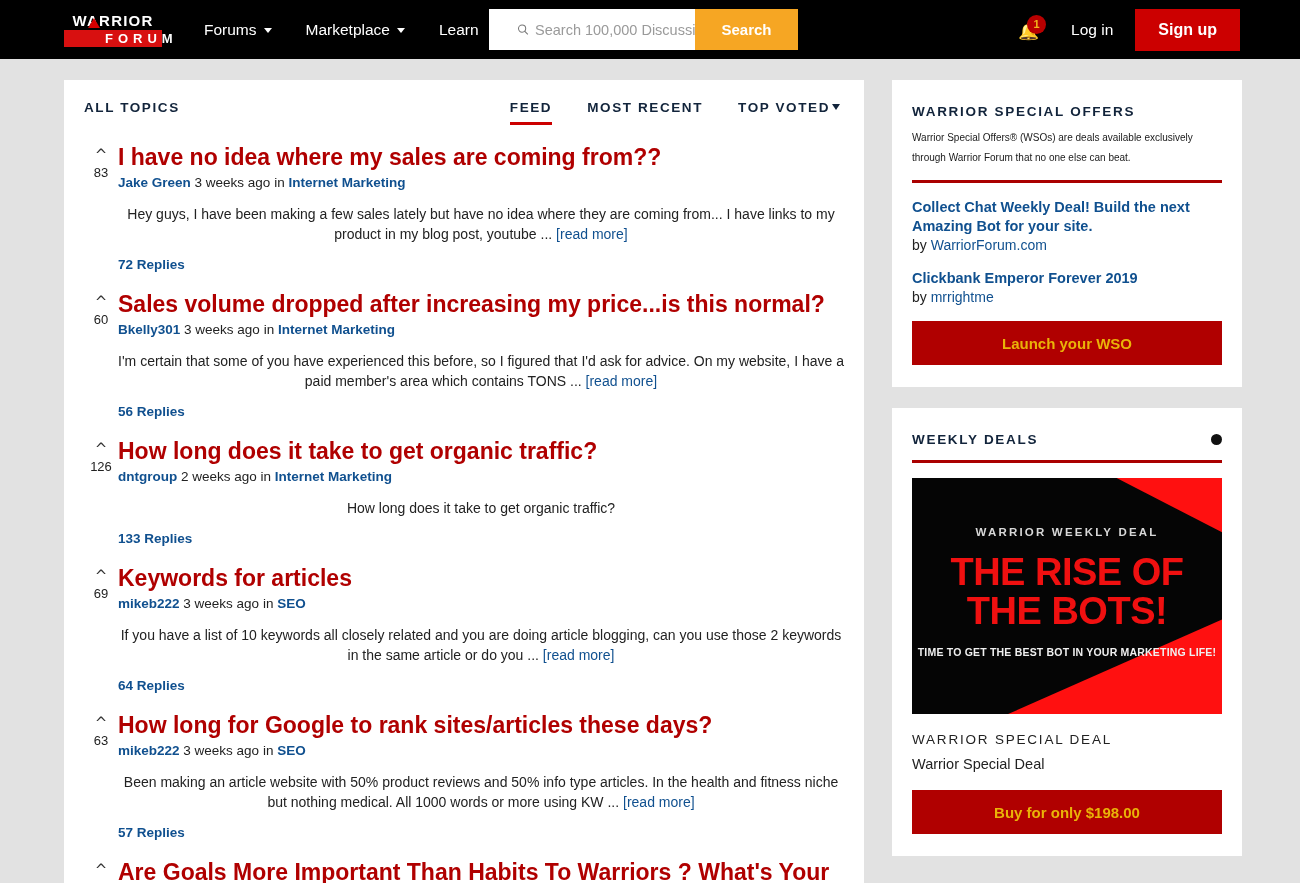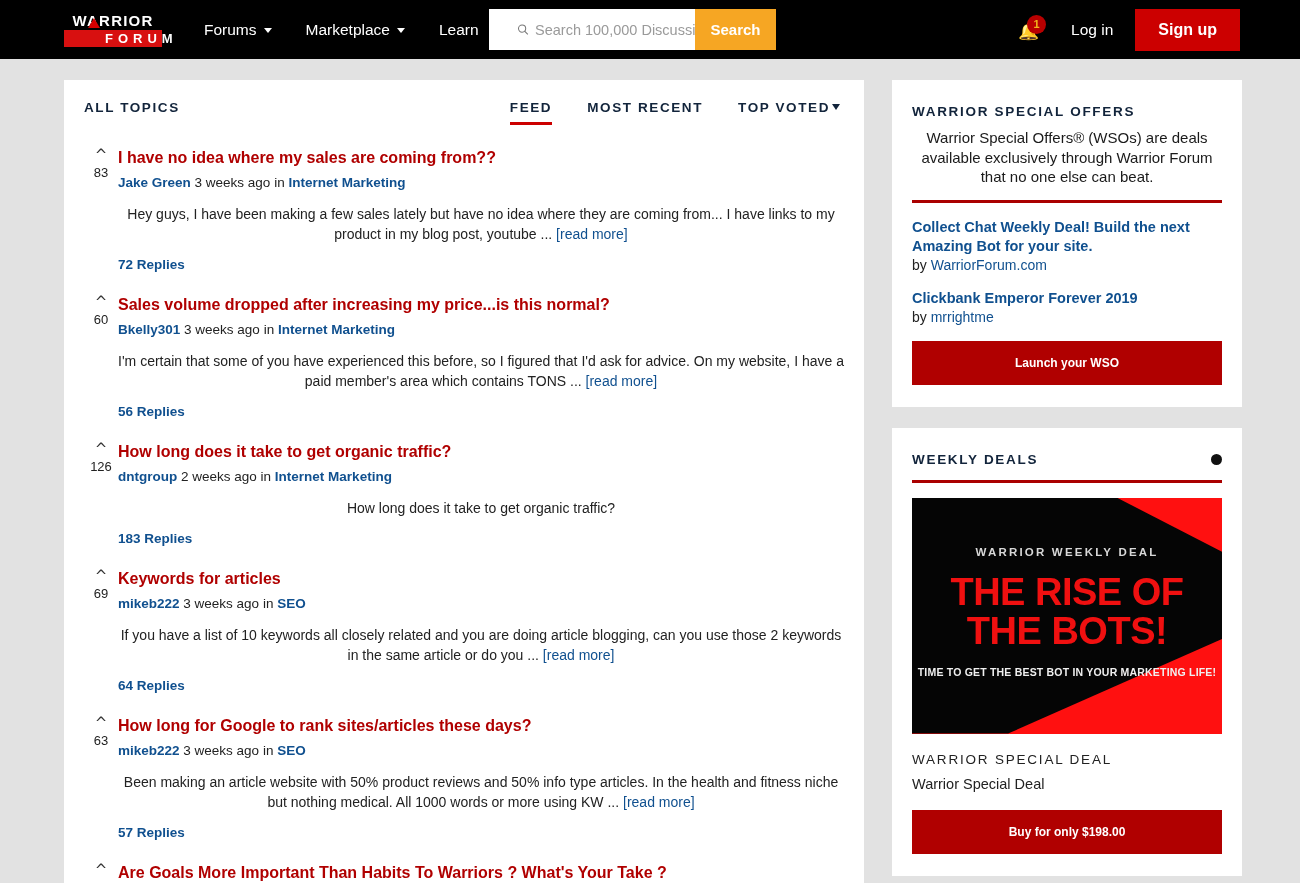--- a/index.html
+++ b/index.html
@@ -110,21 +110,21 @@
     padding: 0;
   }
   .search-input::placeholder { color: #9a9a9a; opacity: 1; }
   .search-btn {
     background: #f6a623;
     color: #fff;
     border: 0;
     font-family: "Liberation Sans", sans-serif;
     font-size: 15px;
     font-weight: 700;
-    width: 81px;
+    width: 103px;
     cursor: pointer;
   }
 
   .header-right {
     position: absolute;
     right: 60px;
     top: 0;
     height: 59px;
     display: flex;
     align-items: center;
@@ -244,21 +244,21 @@
   }
   .votecount {
     display: block;
     font-size: 13px;
     color: #222;
     margin-top: 4px;
   }
   .topic-body { flex: 1; }
   .topic-title {
     color: #b00000;
-    font-size: 16px;
+    font-size: 23px;
     font-weight: 700;
     line-height: 23px;
     margin: 0 0 5px 0;
     cursor: pointer;
   }
   .byline {
     font-size: 13.5px;
     color: #222;
     margin-bottom: 13px;
     line-height: 17px;
@@ -294,25 +294,24 @@
     padding: 24px 20px 22px 20px;
     margin-bottom: 21px;
   }
   .side-title {
     font-size: 13.5px;
     font-weight: 700;
     letter-spacing: 1.7px;
     color: #12243b;
   }
   .wso-desc {
-    font-size: 15px;
+    font-size: 10px;
     line-height: 19.5px;
     color: #1a1a1a;
     margin-top: 9px;
-    text-align: center;
   }
   .rule {
     border: 0;
     border-top: 3px solid #aa0000;
     margin: 13px 0 15px 0;
   }
   .offer { margin-bottom: 14px; }
   .offer-title {
     color: #10508f;
     font-size: 14.5px;
@@ -331,25 +330,25 @@
     font-size: 14.5px;
     font-weight: 700;
     cursor: pointer;
     display: block;
     margin-bottom: 15px;
   }
   .red-btn {
     display: block;
     width: 100%;
     background: #b00000;
-    color: #ffffff;
+    color: #eab308;
     border: 0;
     height: 44px;
     font-family: "Liberation Sans", sans-serif;
-    font-size: 12px;
+    font-size: 15px;
     font-weight: 700;
     cursor: pointer;
   }
 
   .deals-head {
     display: flex;
     align-items: center;
     justify-content: space-between;
   }
   .dot {
@@ -536,21 +535,21 @@
             <div class="byline">
               <span class="user">dntgroup</span>
               <span>2 weeks ago</span>
               <span>in</span>
               <span class="cat">Internet Marketing</span>
             </div>
             <div class="excerpt">
               <span>How long does it take to get organic traffic?</span>
               <span class="readmore"></span>
             </div>
-            <div class="replies">183 Replies</div>
+            <div class="replies">133 Replies</div>
           </div>
         </div>
 
         <div class="topic">
           <div class="votecol">
             <span class="upvote">^</span>
             <span class="votecount">69</span>
           </div>
           <div class="topic-body">
             <div class="topic-title">Keywords for articles</div>

